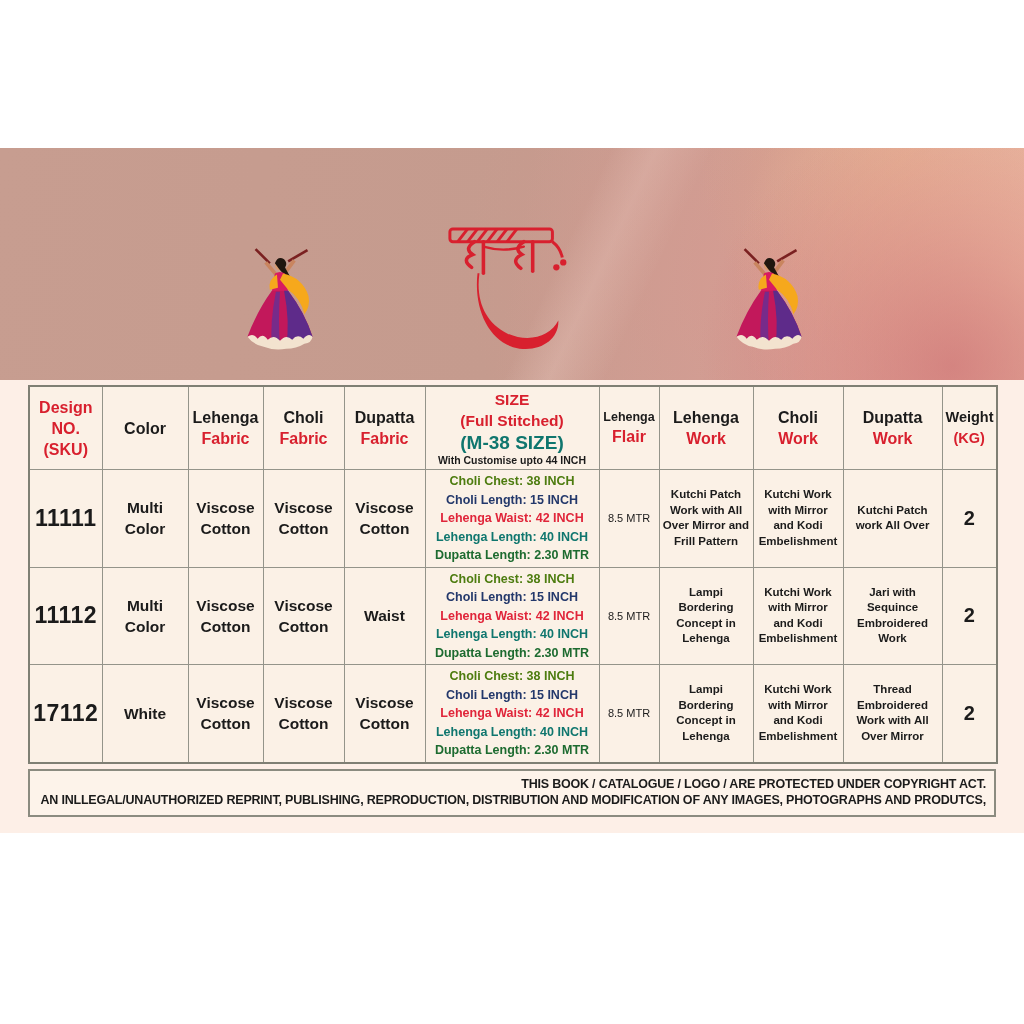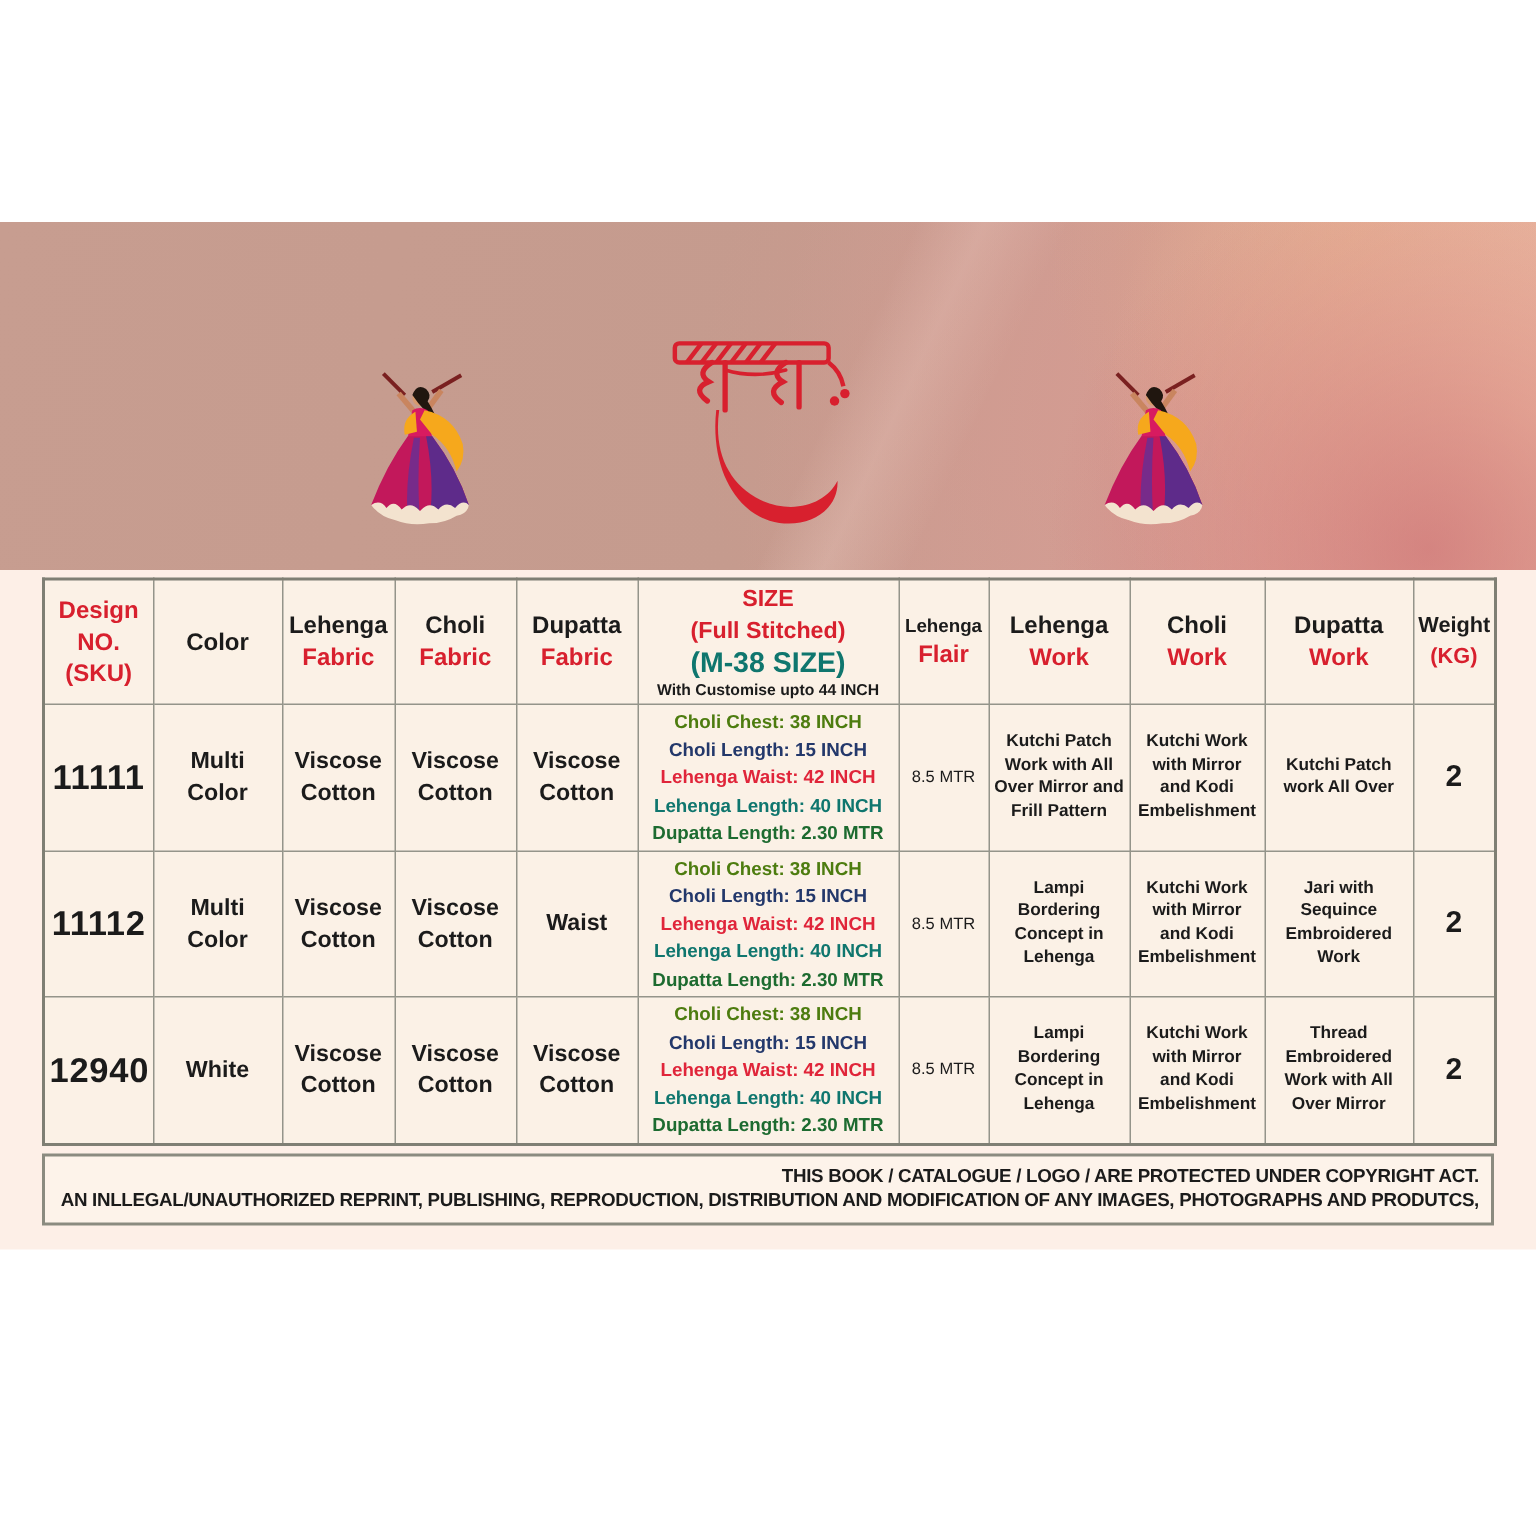--- a/index.html
+++ b/index.html
@@ -215,21 +215,21 @@
           <span class="szline sz-green">Dupatta Length: 2.30 MTR</span>
         </td>
         <td class="flair">8.5 MTR</td>
         <td class="work">Lampi Bordering Concept in Lehenga</td>
         <td class="work">Kutchi Work with Mirror and Kodi Embelishment</td>
         <td class="work">Jari with Sequince Embroidered Work</td>
         <td class="wt">2</td>
       </tr>
 
       <tr class="r">
-        <td class="sku">12940</td>
+        <td class="sku">17112</td>
         <td class="cellb">White</td>
         <td class="cellb">Viscose Cotton</td>
         <td class="cellb">Viscose Cotton</td>
         <td class="cellb">Viscose Cotton</td>
         <td>
           <span class="szline sz-red">Choli Chest: 38 INCH</span>
           <span class="szline sz-navy">Choli Length: 15 INCH</span>
           <span class="szline sz-crimson">Lehenga Waist: 42 INCH</span>
           <span class="szline sz-black">Lehenga Length: 40 INCH</span>
           <span class="szline sz-green">Dupatta Length: 2.30 MTR</span>

